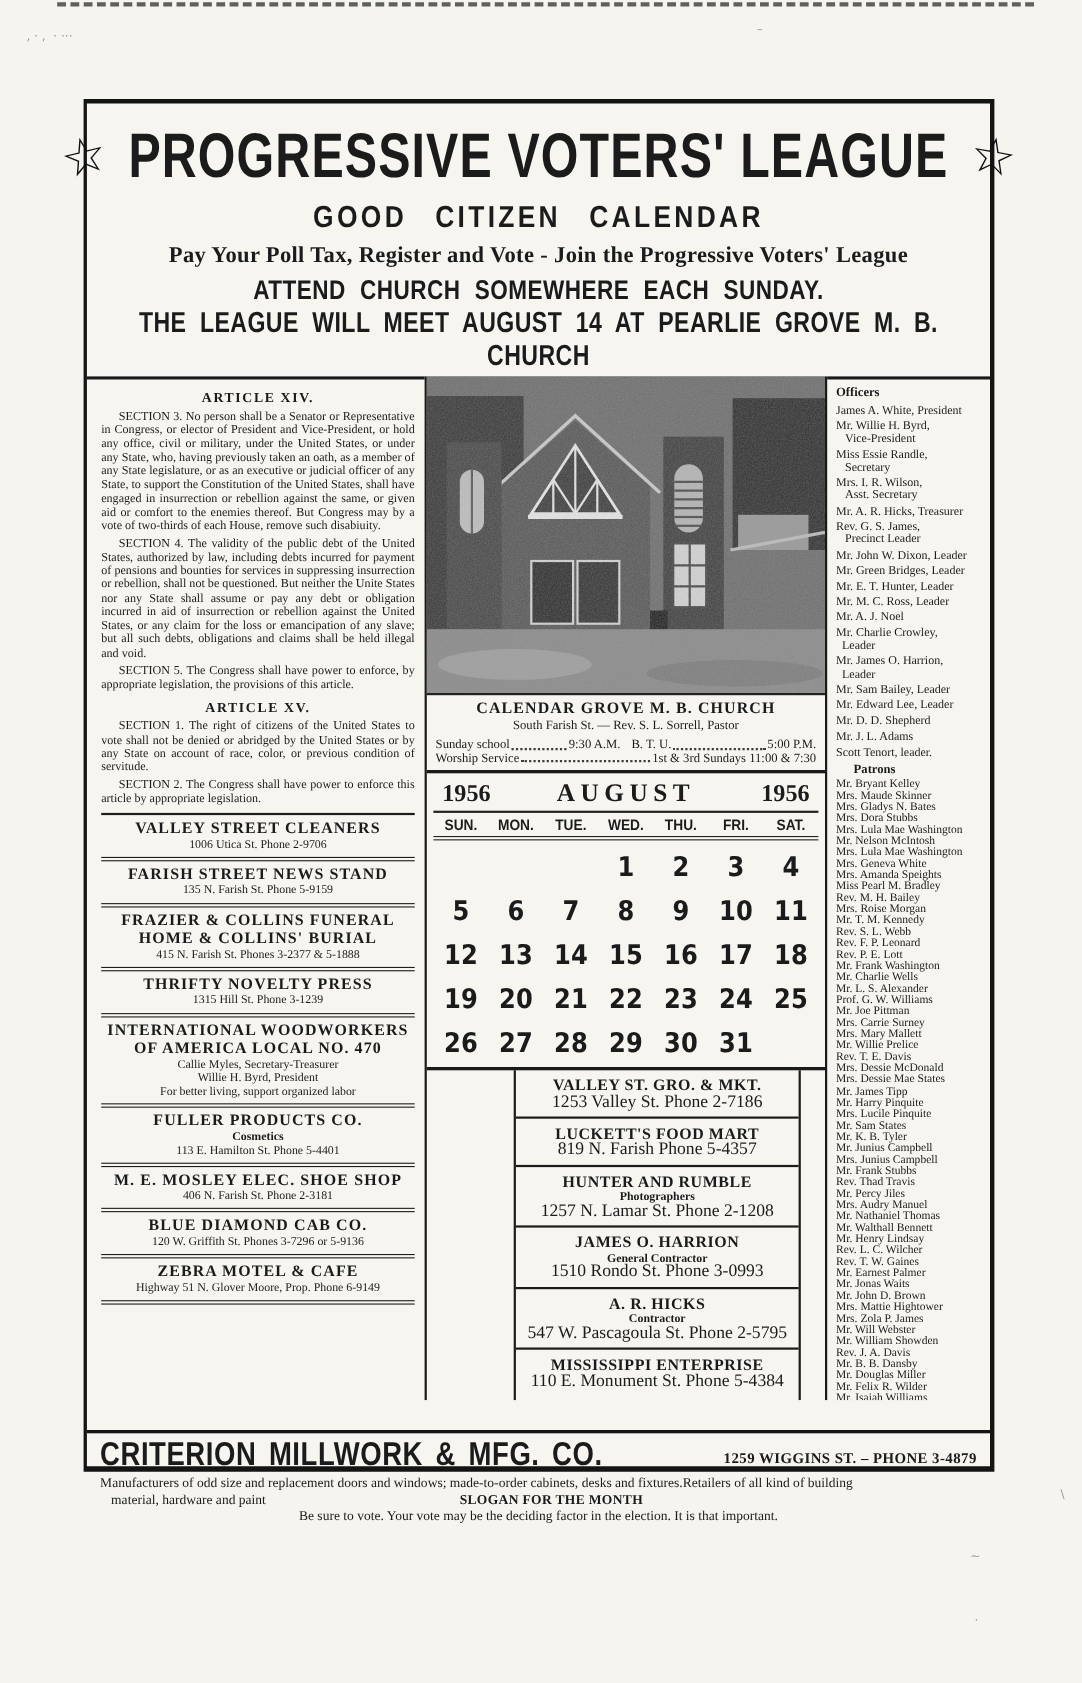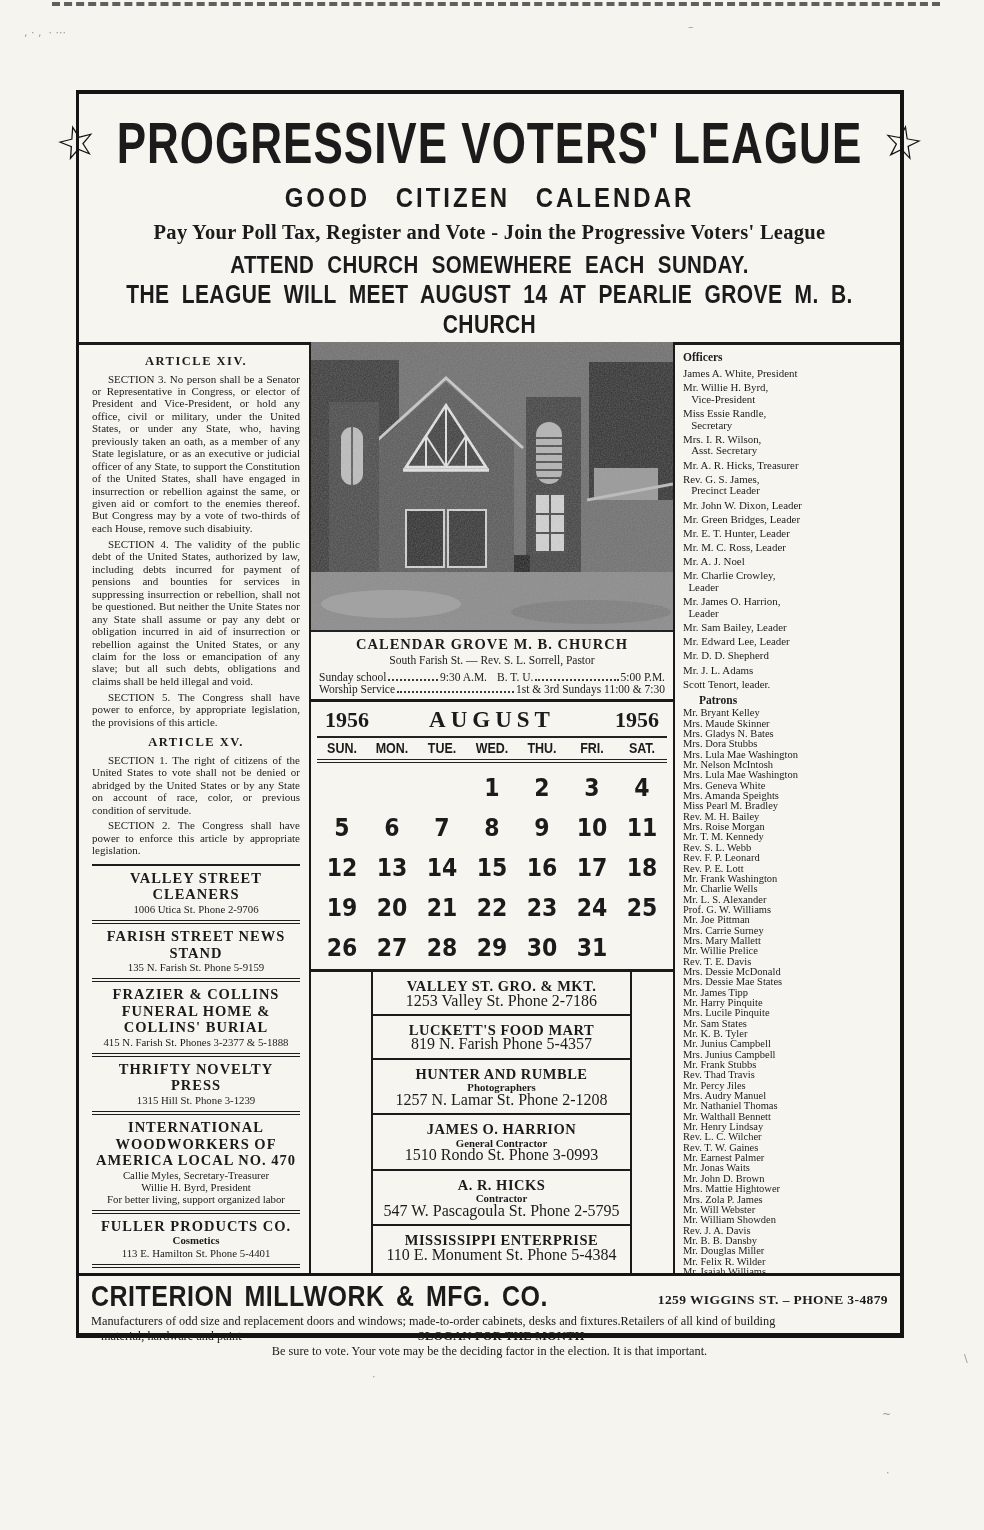--- a/index.html
+++ b/index.html
@@ -22,21 +22,21 @@
   .subtitle{font-family:"Liberation Sans",sans-serif;font-weight:bold;font-size:24px;letter-spacing:3px;
             word-spacing:16px;margin-top:16px;transform:scaleY(1.15);}
   .tagline{font-size:20.5px;font-weight:bold;margin-top:9px;letter-spacing:.3px;}
   .attend{font-family:"Liberation Sans",sans-serif;font-weight:bold;font-size:20.5px;margin-top:9px;
           transform:scaleY(1.2);word-spacing:7px;letter-spacing:.4px;}
   .meet{font-family:"Liberation Sans",sans-serif;font-weight:bold;font-size:21px;margin-top:8px;
         transform:scaleY(1.25);word-spacing:6px;letter-spacing:.4px;margin-bottom:9px;}
 
   
   .content{display:flex;height:931px;overflow:hidden;}
-  .col-left{width:230px;border-top:3px solid #1a1a1a;padding:2px 9px 0 13px;box-sizing:border-box;}
+  .col-left{width:307px;border-top:3px solid #1a1a1a;padding:2px 9px 0 13px;box-sizing:border-box;}
   .col-mid{width:366px;border-left:2px solid #1a1a1a;border-right:2px solid #1a1a1a;box-sizing:border-box;
            display:flex;flex-direction:column;}
   .col-right{flex:1;border-top:3px solid #1a1a1a;padding:3px 3px 0 8px;box-sizing:border-box;overflow:hidden;}
 
   
   .art-head{text-align:center;font-weight:bold;font-size:12.5px;letter-spacing:1.5px;margin:7px 0 2px;}
   .art-p{font-size:11px;line-height:12.45px;text-align:justify;text-indent:16px;margin:3.5px 0;}
 
   
   .lads{margin-top:7px;border-top:2px solid #1c1c1c;}
@@ -45,48 +45,48 @@
   .lad-g{font-size:10.8px;font-weight:bold;text-align:center;line-height:11.8px;}
   .lad-a{font-size:10.8px;text-align:center;line-height:12.2px;}
 
   
   .photo{height:288px;overflow:hidden;background:#6e6e6e;}
   .caption{padding:4px 8px 4px;border-top:2px solid #222;}
   .cap-t{text-align:center;font-weight:bold;font-size:14.5px;letter-spacing:1px;}
   .cap-s{text-align:center;font-size:11.5px;margin-top:1px;}
   .sched{font-size:11.5px;margin-top:5px;}
   .srow{display:flex;align-items:baseline;}
-  .half{flex:1;display:flex;align-items:flex-start;font-family:Liberation Serif, serif;}
+  .half{flex:1;display:flex;align-items:center;font-family:Liberation Serif, serif;}
   .leader{flex:1;border-bottom:2px dotted #3c3c3c;height:8px;margin:0 2px;}
   .calendar{border-top:3px solid #1a1a1a;border-bottom:3px solid #1a1a1a;padding:2px 6px 4px;}
   .cal-head{display:flex;justify-content:space-between;align-items:baseline;padding:3px 8px 3px;}
   .cal-year{font-size:22px;font-weight:bold;}
   .cal-month{font-size:23px;font-weight:bold;letter-spacing:5px;}
   .cal-wd{display:grid;grid-template-columns:repeat(7,1fr);border-top:2px solid #222;
           border-bottom:4px double #222;padding:4px 0 3px;}
   .cal-wd-cell{font-family:"Liberation Sans",sans-serif;font-weight:bold;font-size:12.5px;text-align:center;
                transform:scaleY(1.1);}
   .cal-grid{display:grid;grid-template-columns:repeat(7,1fr);padding-top:2px;}
   .cal-cell{font-family:"DejaVu Sans",sans-serif;font-weight:bold;font-size:22px;text-align:center;
             height:40px;line-height:46px;transform:scaleY(1.12);}
-  .mads{width:257px;margin:0 0 0 60px;border-left:2px solid #1b1b1b;border-right:2px solid #1b1b1b;flex:1;}
+  .mads{width:257px;margin:0 0 0 79px;border-left:2px solid #1b1b1b;border-right:2px solid #1b1b1b;flex:1;}
   .mad{padding:6px 4px 7px;border-bottom:2.5px solid #1b1b1b;}
   .mad:last-child{border-bottom:none;}
   .mad-t{font-weight:bold;font-size:14.5px;text-align:center;letter-spacing:.5px;line-height:16.5px;}
   .mad-g{font-weight:bold;font-size:10.8px;text-align:center;line-height:11.8px;}
   .mad-a{font-size:16px;text-align:center;line-height:12.3px;}
 
   
   .sec-h{font-weight:bold;font-size:11.5px;margin:3px 0 5px;}
   .officer{font-size:10.9px;line-height:11.6px;margin-bottom:2.6px;white-space:pre-wrap;}
   .patrons-h{font-weight:bold;font-size:11.5px;margin:4px 16px 2px;}
   .patron{font-size:10.5px;line-height:10.35px;white-space:nowrap;}
 
   
-  .footer{border-top:3px solid #151515;padding:5px 12px 4px;}
+  .footer{border-top:3px solid #151515;padding:5px 12px 4px;margin-top:27px;}
   .f-row1{display:flex;justify-content:space-between;align-items:baseline;}
   .f-name{font-family:"Liberation Sans",sans-serif;font-weight:bold;font-size:25px;letter-spacing:.5px;
           transform:scaleY(1.2);transform-origin:left center;word-spacing:4px;}
   .f-addr{font-size:13.5px;font-weight:bold;letter-spacing:.4px;}
   .f-desc{font-size:12.3px;line-height:15px;margin-top:4px;text-align:justify;}
   .f-line2{display:grid;grid-template-columns:1.1fr 1.3fr 1fr;font-size:12.3px;line-height:15px;}
   .f-mat{text-align:left;padding-left:10px;}
   .f-slabel{font-weight:bold;text-align:center;letter-spacing:.3px;}
   .f-slogan{text-align:center;font-size:12.3px;line-height:15px;}
 </style>

